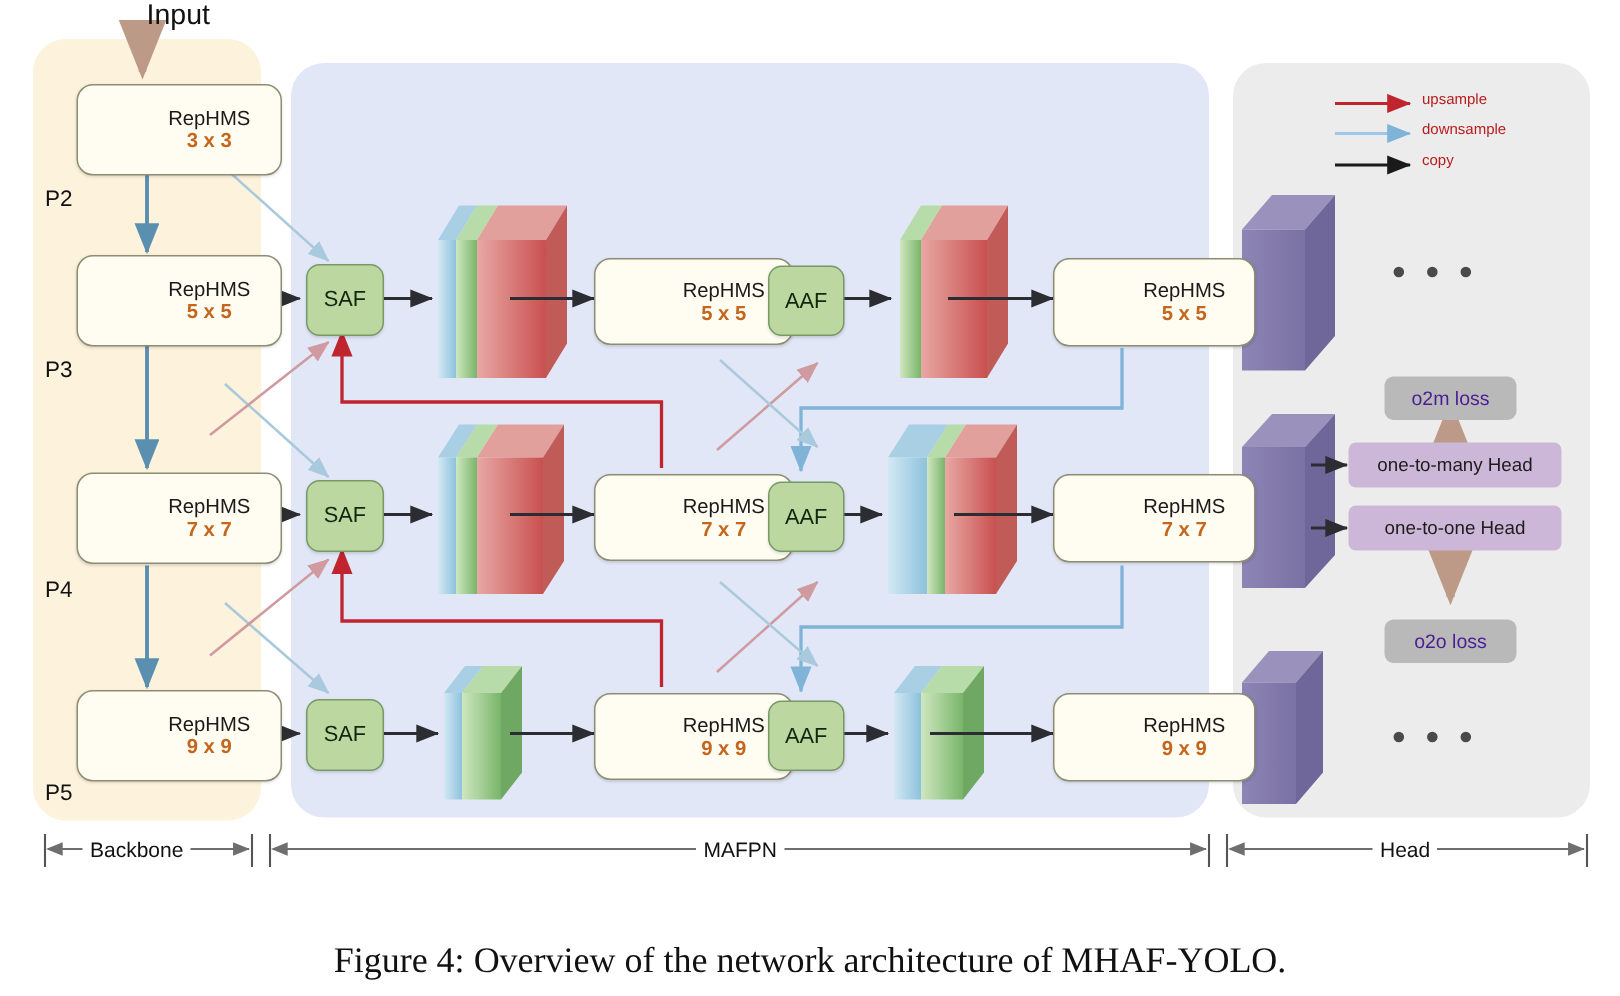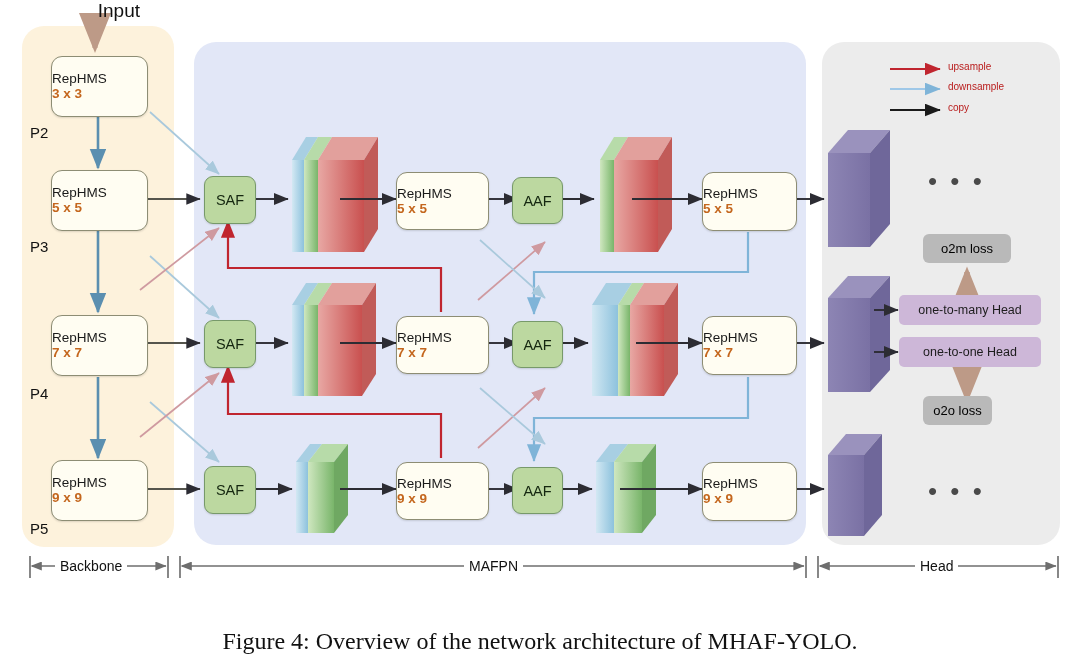--- a/index.html
+++ b/index.html
@@ -13,38 +13,39 @@
   .panel-head{left:822px;top:42px;width:238px;height:503px;background:#ececec;border-radius:22px;}
 
   
   .input-label{left:60px;top:0px;width:80px;text-align:right;font-size:19px;color:#111;}
   .mhaf-title{left:390px;top:82px;width:240px;text-align:center;font-size:24px;color:#1c1c1c;letter-spacing:.2px;}
   .plabel{font-size:15px;color:#111;}
 
   
   .rephms{
     background:#fffdf2;border:1.4px solid #8d8d74;border-radius:11px;
-    display:flex;flex-direction:column;justify-content:center;
+    display:flex;flex-direction:column;align-items:center;justify-content:center;
     box-shadow:0 1px 2px rgba(0,0,0,.13);
+    padding-left:40px;
   }
   .rephms .t1{font-size:13.5px;color:#1a1a1a;line-height:15px;}
   .rephms .t2{font-size:13.5px;color:#c4661d;font-weight:bold;line-height:16px;}
   .fusebox{
     background:#bcd8a0;border:1.4px solid #77996a;border-radius:9px;
     display:flex;align-items:center;justify-content:center;
     font-size:14.5px;color:#14260f;
     box-shadow:0 1px 2px rgba(0,0,0,.13);
   }
   .headbox{
     background:#cdb7d8;border-radius:5px;display:flex;align-items:center;justify-content:center;
     font-size:12.5px;color:#1c1c1c;
   }
   .lossbox{
     background:#b9b9b9;border-radius:6px;display:flex;align-items:center;justify-content:center;
-    font-size:13px;color:#000000;
+    font-size:13px;color:#4c1d95;margin-top:17px;
   }
   .dots{font-size:26px;color:#4a4a4a;letter-spacing:3px;line-height:10px;}
 
   
   svg.overlay{position:absolute;left:0;top:0;width:1080px;height:664px;pointer-events:none;}
 
   
   .legend-item{font-size:10px;color:#b91c1c;}
 
   
@@ -348,21 +349,21 @@
   </div>
 
   <div class="abs legend-item" style="left:948px;top:61px;">upsample</div>
   <div class="abs legend-item" style="left:948px;top:81px;">downsample</div>
   <div class="abs legend-item" style="left:948px;top:102px;">copy</div>
 
   <div class="abs dots" style="left:928px;top:176px;">• • •</div>
   <div class="abs dots" style="left:928px;top:486px;">• • •</div>
 
   <div class="abs lossbox" style="left:923px;top:234px;width:88px;height:29px;">o2m loss</div>
-  <div class="abs lossbox" style="left:923px;top:396px;width:69px;height:29px;">o2o loss</div>
+  <div class="abs lossbox" style="left:923px;top:396px;width:88px;height:29px;">o2o loss</div>
 
   <div class="abs headbox" style="left:899px;top:337px;width:142px;height:30px;">one-to-one Head</div>
   <div class="abs headbox" style="left:899px;top:295px;width:142px;height:30px;">one-to-many Head</div>
 
   <div class="abs brace-label" style="left:55px;top:558px;">Backbone</div>
   <div class="abs brace-label" style="left:464px;top:558px;">MAFPN</div>
   <div class="abs brace-label" style="left:915px;top:558px;">Head</div>
 
   <div class="abs caption">Figure 4: Overview of the network architecture of MHAF-YOLO.</div>
 

